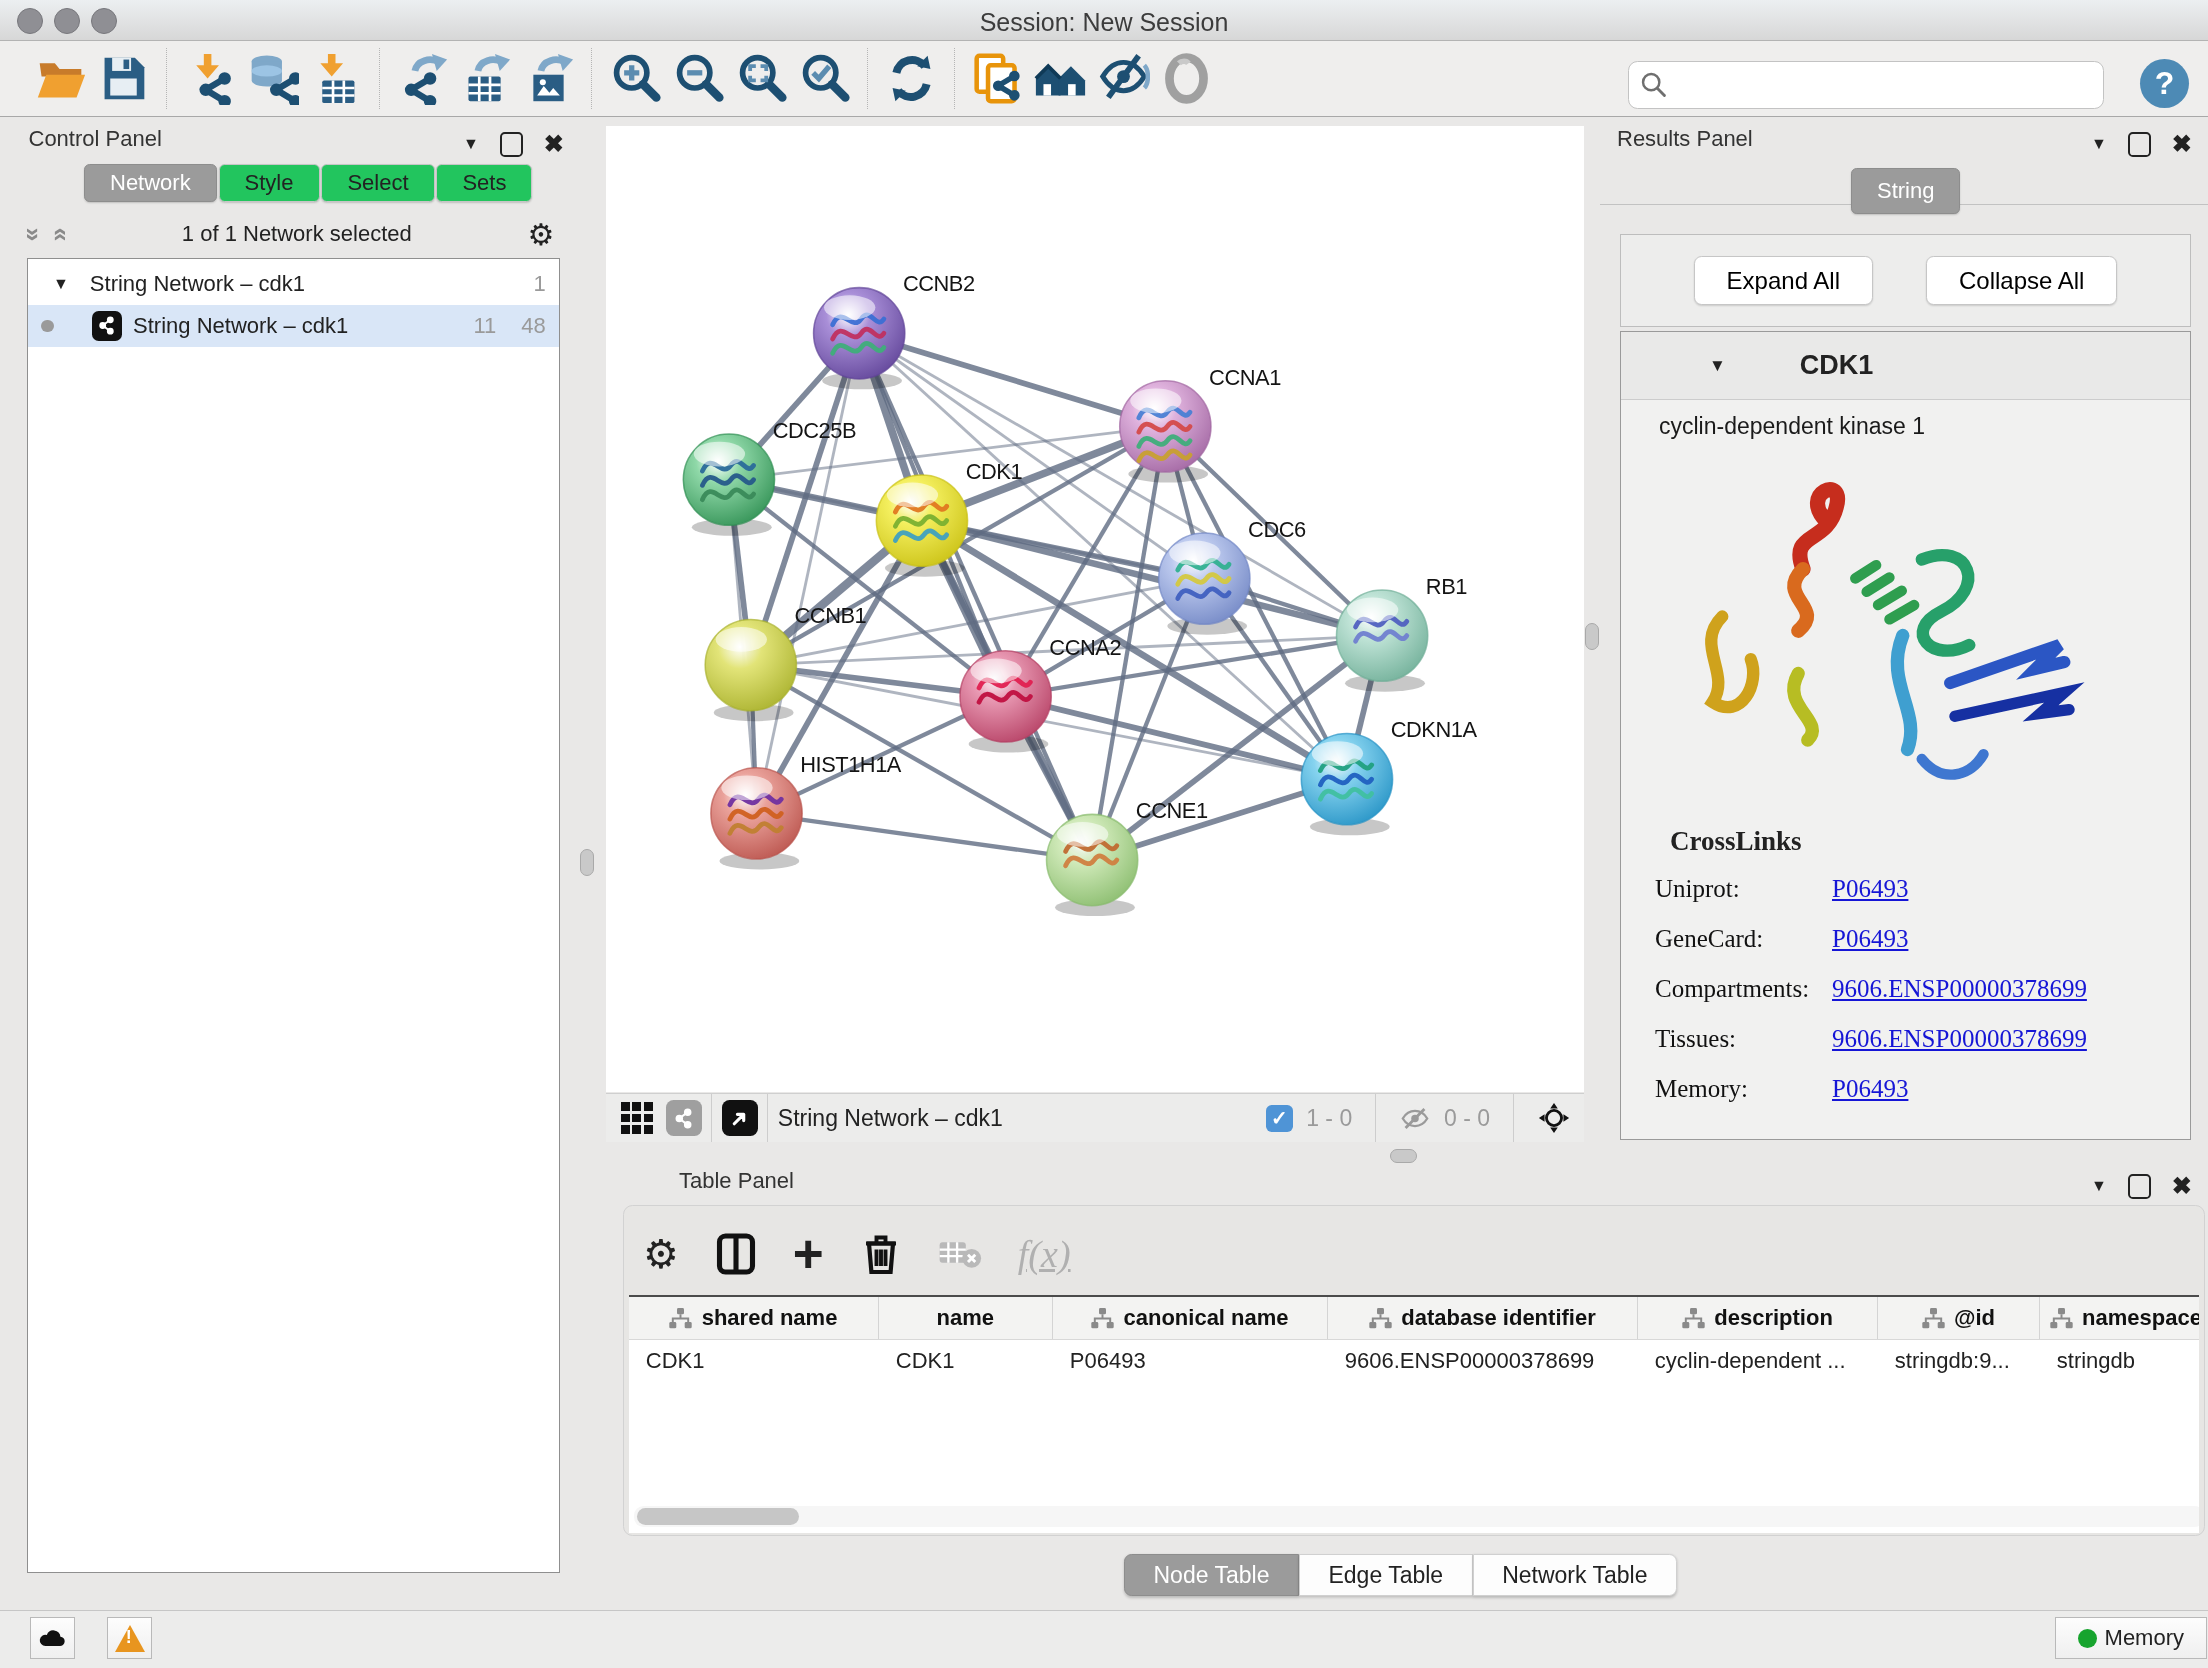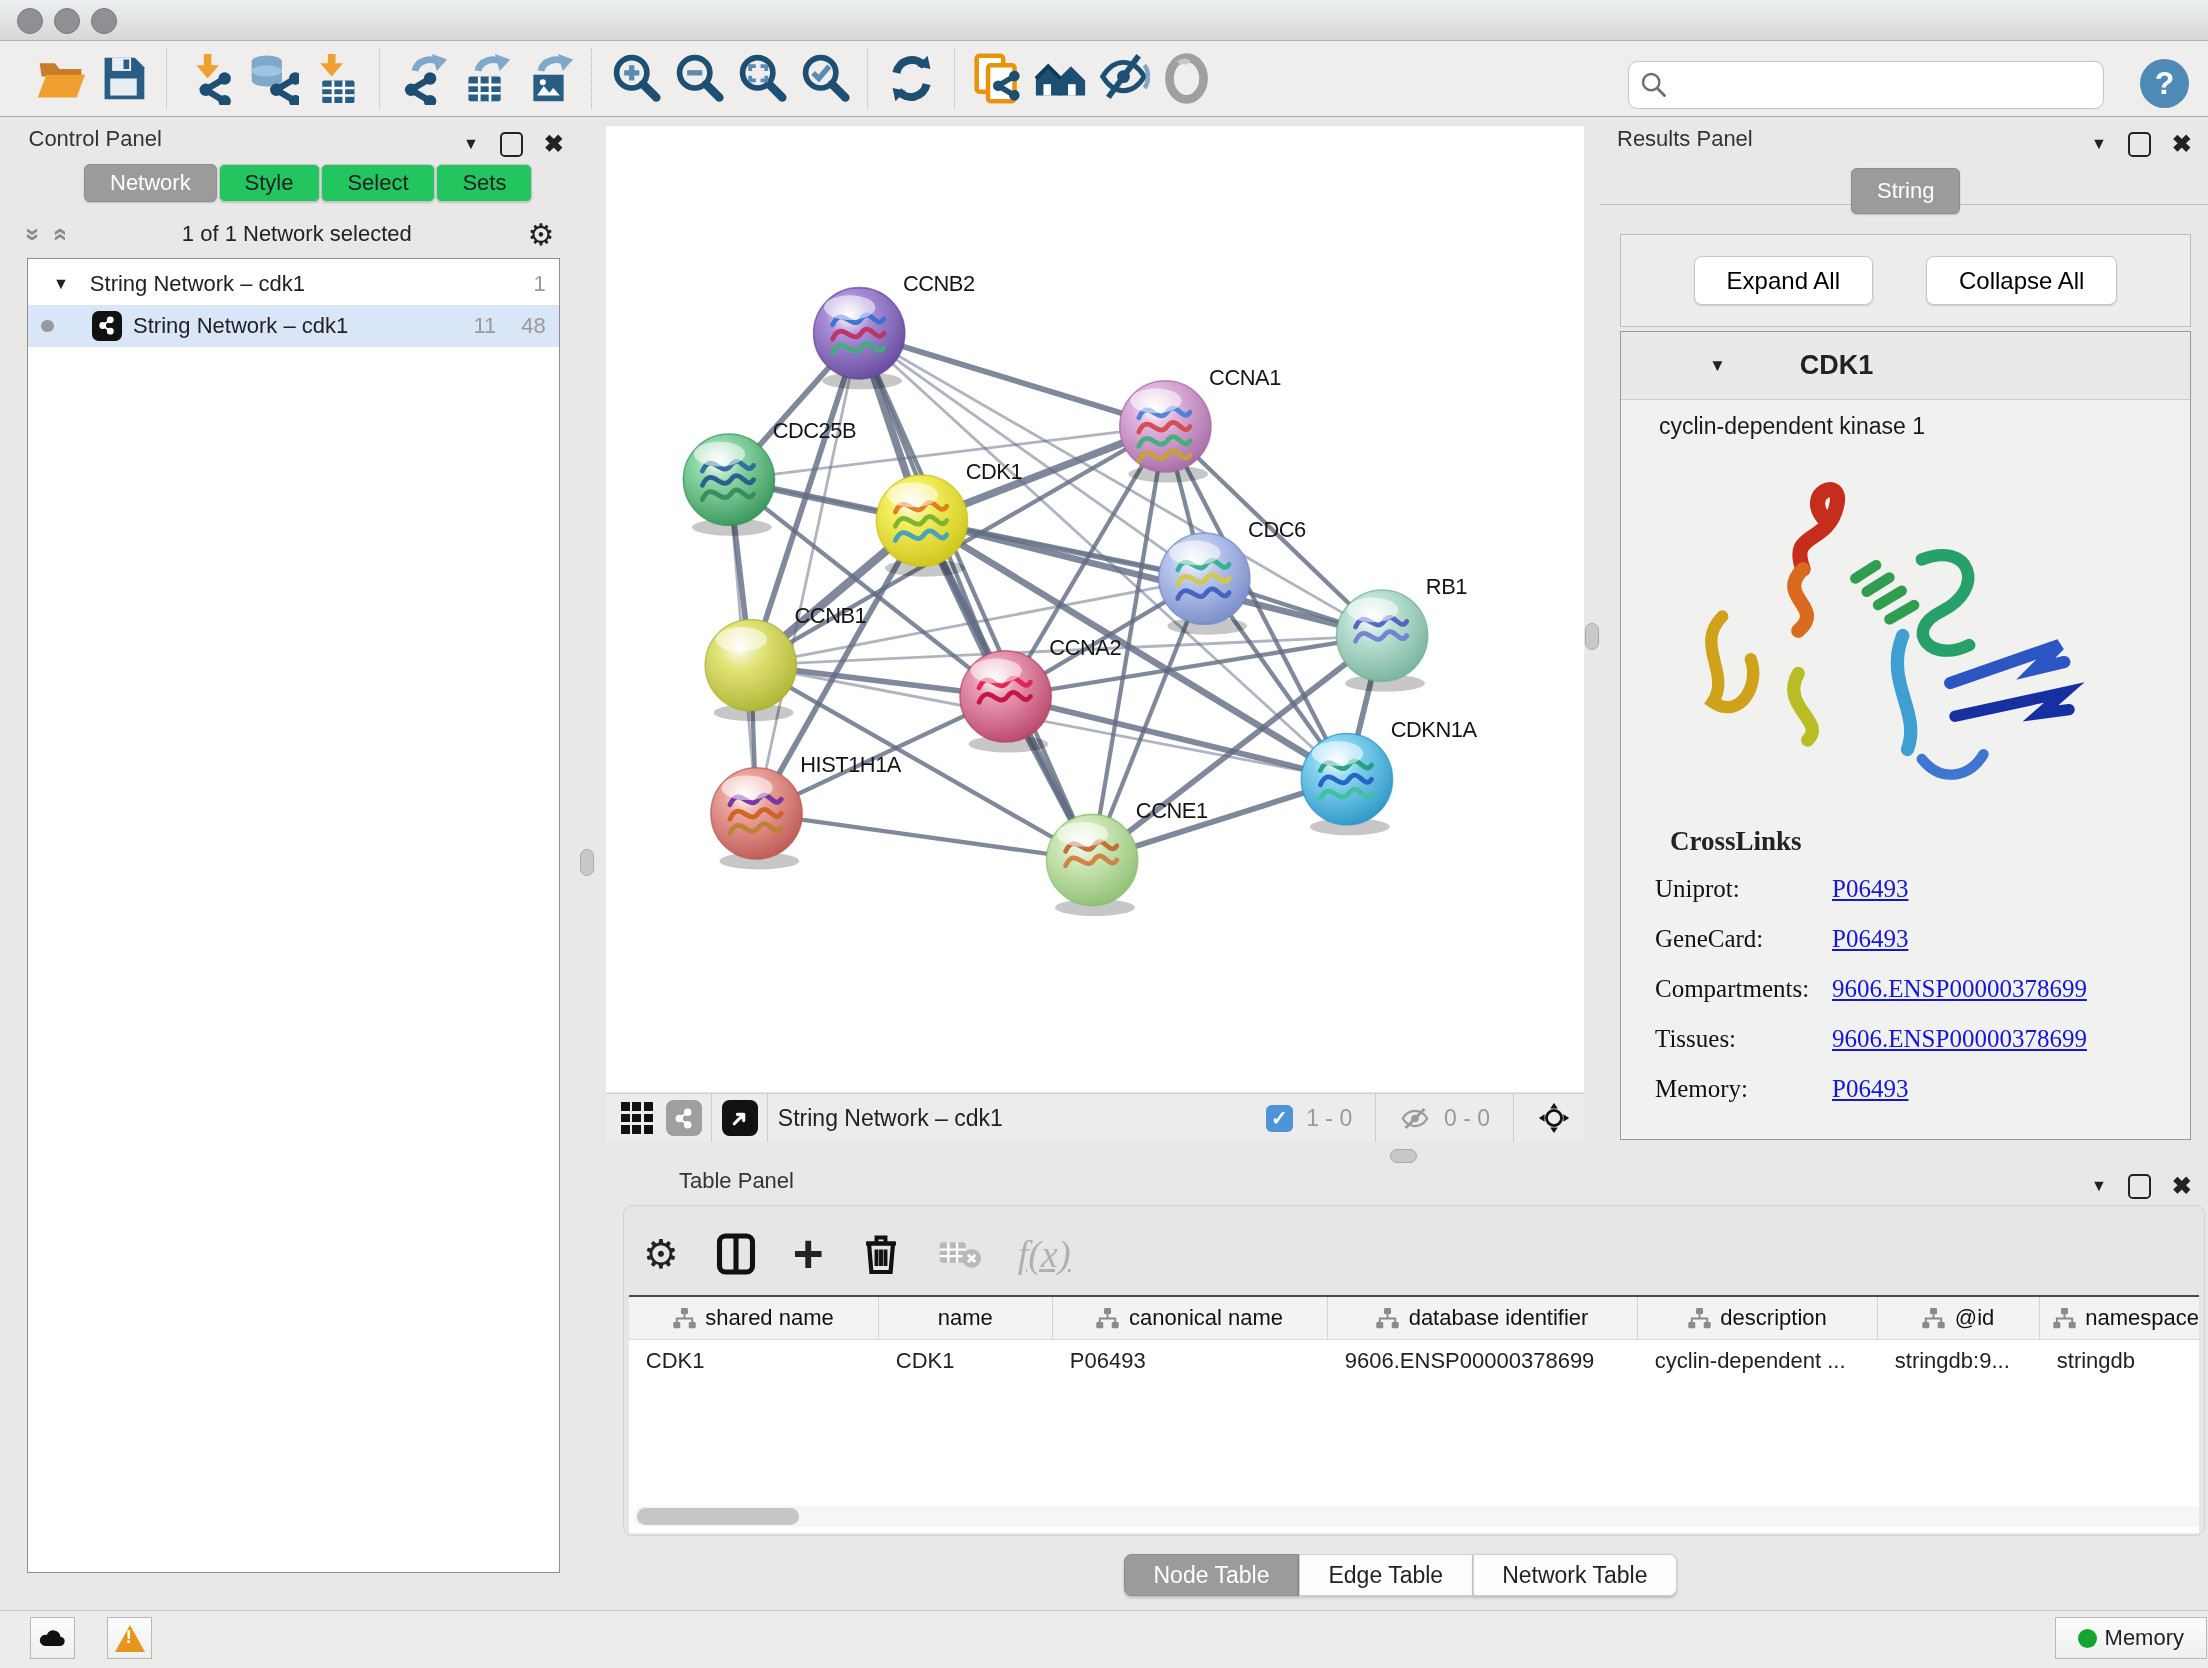--- a/index.html
+++ b/index.html
@@ -68,21 +68,21 @@
   .cl-row .lbl{width:177px;padding-left:34px;color:#111;}
   .cl-row a{color:#1515d6;text-decoration:underline;}
   
   .tp-card{left:623px;top:1205px;width:1582px;height:331px;background:#e7e6e4;border-radius:9.5px;
     border:1px solid #d2d2d2;box-sizing:border-box;}
   .tp-toolbar{position:absolute;left:19px;top:19px;display:flex;align-items:center;gap:36px;height:57px;}
   .tp-table{position:absolute;left:4.8px;top:89px;width:1570px;height:236px;background:#fff;
     border-top:2.9px solid #4b4b4b;overflow:hidden;}
   .th-row{display:flex;height:42px;background:#f3f3f2;border-bottom:1px solid #d8d8d8;}
   .th{display:flex;align-items:center;justify-content:center;gap:9.5px;font-size:22px;color:#111;
-    border-right:1px solid #d4d4d4;box-sizing:border-box;overflow:hidden;white-space:nowrap;flex:0 0 auto;}
+    border-right:1px solid #d4d4d4;box-sizing:border-box;overflow:hidden;white-space:nowrap;flex:0 0 auto;font-weight:bold;}
   .td-row{display:flex;height:42px;align-items:center;font-size:22px;}
   .td{padding-left:17px;box-sizing:border-box;overflow:hidden;white-space:nowrap;flex:0 0 auto;}
   .hscroll{position:absolute;left:4.8px;bottom:5.7px;width:1570px;height:21px;background:#f6f6f6;border-radius:9.5px;}
   .hthumb{position:absolute;left:3.8px;top:1.9px;width:162px;height:17px;background:#c6c6c6;border-radius:8.6px;}
   .bottom-tabs{left:1124px;top:1554px;display:flex;}
   .bt{height:40px;padding:0 28.5px;background:#fdfdfd;border:1px solid #d0d0d0;display:flex;align-items:center;
     font-size:23px;box-shadow:0 1.9px 2.9px rgba(0,0,0,.2);}
   .bt:first-child{border-radius:7.6px 0 0 7.6px;}
   .bt:last-child{border-radius:0 7.6px 7.6px 0;}
   .bt.sel{background:#9b9b9b;color:#fff;border-color:#8d8d8d;}
@@ -99,20 +99,21 @@
   .memdot{width:19px;height:19px;border-radius:50%;background:#17a42e;}
   .net-label{font-size:23px;fill:#141414;letter-spacing:-0.5px;}
 </style>
 </head>
 <body>
 
 <div class="abs titlebar">
   <div class="abs tl" style="left:17px"></div>
   <div class="abs tl" style="left:54px"></div>
   <div class="abs tl" style="left:91px"></div>
+  <div class="abs title-text">Session: New Session</div>
 </div>
 
 <div class="abs toolbar" id="main-toolbar">
     <div class="tb-btn">
       <svg width="53" height="53" viewBox="0 0 28 28">
         <path d="M3 6h8l2.5 3H25v4H4z" fill="#c87b2a"></path>
         <path d="M2 24l4.5-12H27l-4.5 12z" fill="#f0a030"></path>
       </svg>
     </div>
     <div class="tb-btn">

